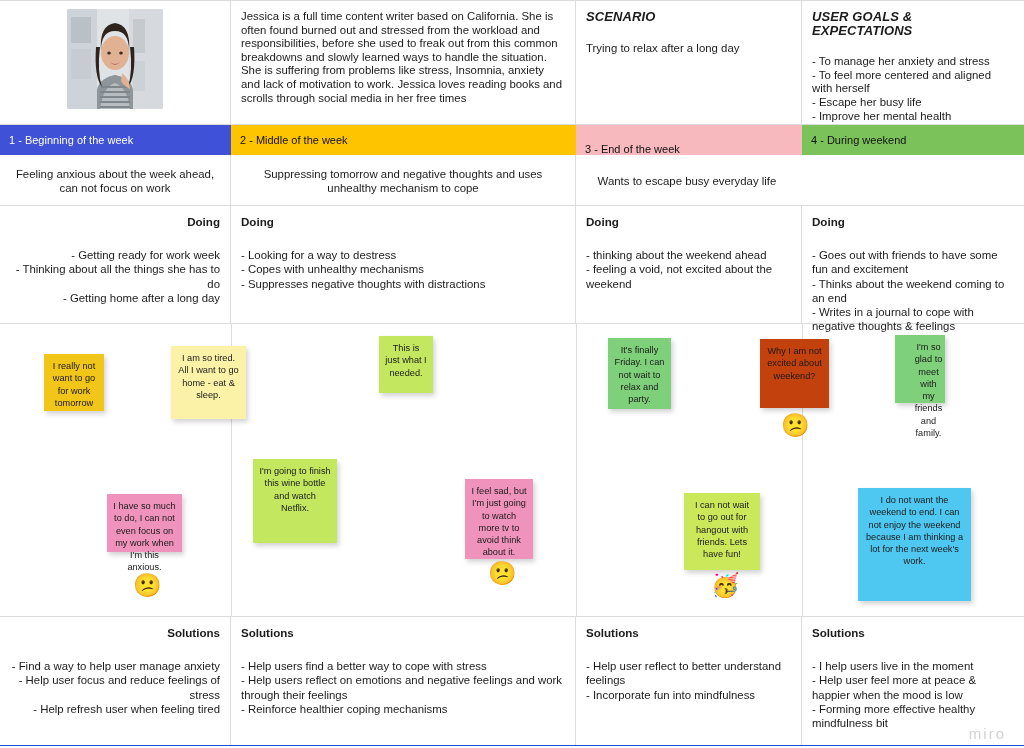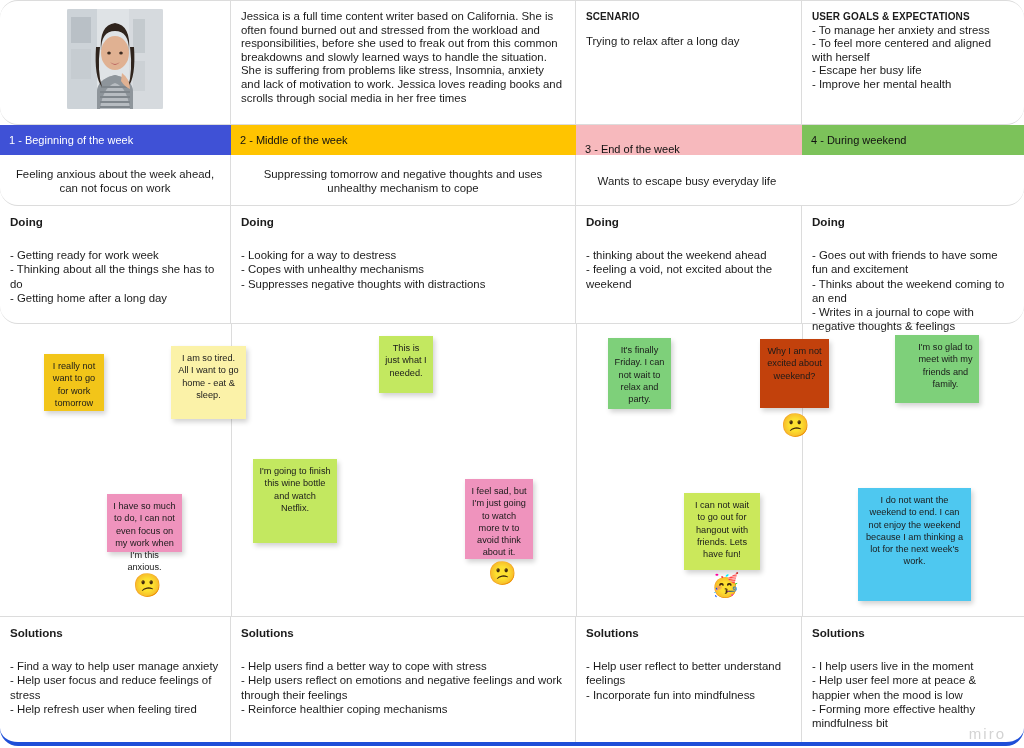--- a/index.html
+++ b/index.html
@@ -9,26 +9,26 @@
     font-family: "Liberation Sans", sans-serif;
     overflow: hidden;
   }
   #board {
     position: relative;
     width: 1024px; height: 748px;
     background: #ffffff;
   }
 
   
-  .row { display: flex; width: 1024px; border-radius: 18px; }
+  .row { display: flex; width: 1024px; }
   .cell { position: relative; }
   .cell.b-r { border-right: 1px solid #dcdcdc; }
 
   
-  .c1 { width: 231px; }
+  .c1 { width: 231px; text-align: right; }
   .c2 { width: 345px; }
   .c3 { width: 226px; }
   .c4 { width: 222px; }
 
   
   #header-row {
     height: 125px;
     border-top: 1px solid #dcdcdc;
     border-bottom: 1px solid #dcdcdc;
   }
@@ -46,23 +46,24 @@
   .photo svg { display: block; width: 100%; height: 100%; }
 
   .hdr-text {
     padding: 9px 10px 6px 10px;
     font-size: 11.4px;
     line-height: 13.6px;
     color: #1b1b1b;
   }
   .hdr-title {
     font-weight: bold;
-    font-size: 10px;
+    font-size: 13px;
     letter-spacing: .1px;
-    margin-bottom: 0;
+    margin-bottom: 18px;
+    font-style: italic;
   }
   .hdr-body { white-space: pre-wrap; }
   .hdr-body.spaced { margin-top: 11px; }
 
   
   #phase-row { height: 30px; }
   .phase {
     display: flex; align-items: center;
     padding-left: 9px;
     font-size: 11px;
@@ -131,21 +132,21 @@
   .emoji {
     position: absolute;
     font-size: 23px;
     line-height: 1;
     user-select: none;
   }
 
   
   #solutions-row {
     height: 129px;
-    border-bottom: 4px solid #1d4ed8;
+    border-bottom: 1px solid #1d4ed8;
   }
   #miro-watermark {
     position: absolute;
     right: 18px; bottom: 6px;
     font-size: 15px;
     letter-spacing: 2px;
     color: #d3d3d3;
   }
 </style>
 </head>
@@ -287,21 +288,21 @@
         </div>
         <div class="note" style="left: 608px; top: 14px; width: 63px; height: 71px; background: rgb(126, 208, 122);">
           <span>It's finally Friday. I can not wait to relax and party.</span>
         </div>
         <div class="note" style="left: 684px; top: 169px; width: 76px; height: 77px; background: rgb(203, 232, 91);">
           <span>I can not wait to go out for hangout with friends. Lets have fun!</span>
         </div>
         <div class="note" style="left: 760px; top: 15px; width: 69px; height: 69px; background: #c2410c;">
           <span>Why I am not excited about weekend?</span>
         </div>
-        <div class="note" style="left: 895px; top: 11px; width: 84px; height: 68px; background: rgb(126, 208, 122); padding-left: 23px;">
+        <div class="note" style="left: 895px; top: 11px; width: 50px; height: 68px; background: rgb(126, 208, 122); padding-left: 23px;">
           <span>I'm so glad to meet with my friends and family.</span>
         </div>
         <div class="note" style="left: 858px; top: 164px; width: 113px; height: 113px; background: rgb(78, 200, 240);">
           <span>I do not want the weekend to end. I can not enjoy the weekend because I am thinking a lot for the next week's work.</span>
         </div>
       </div>
     <div id="emoji-layer">
         <div class="emoji" style="left: 133px; top: 250px;">😕</div>
         <div class="emoji" style="left: 488px; top: 238px;">😕</div>
         <div class="emoji" style="left: 711px; top: 250px;">🥳</div>

